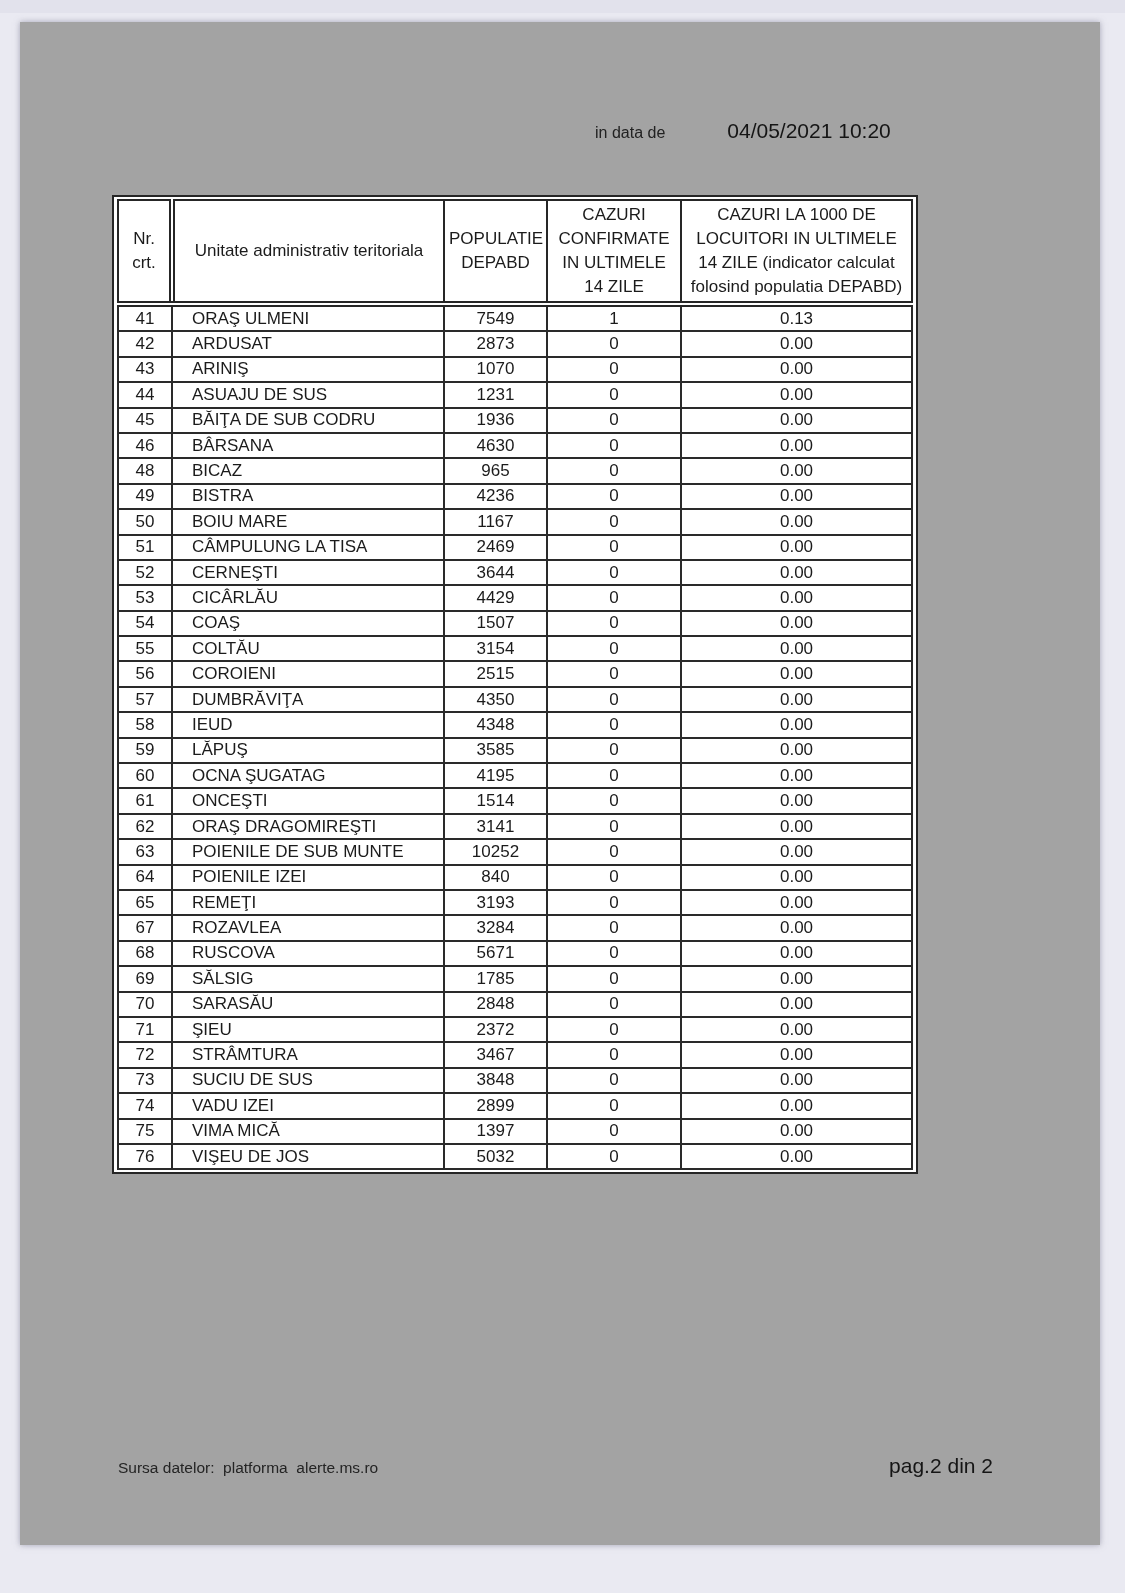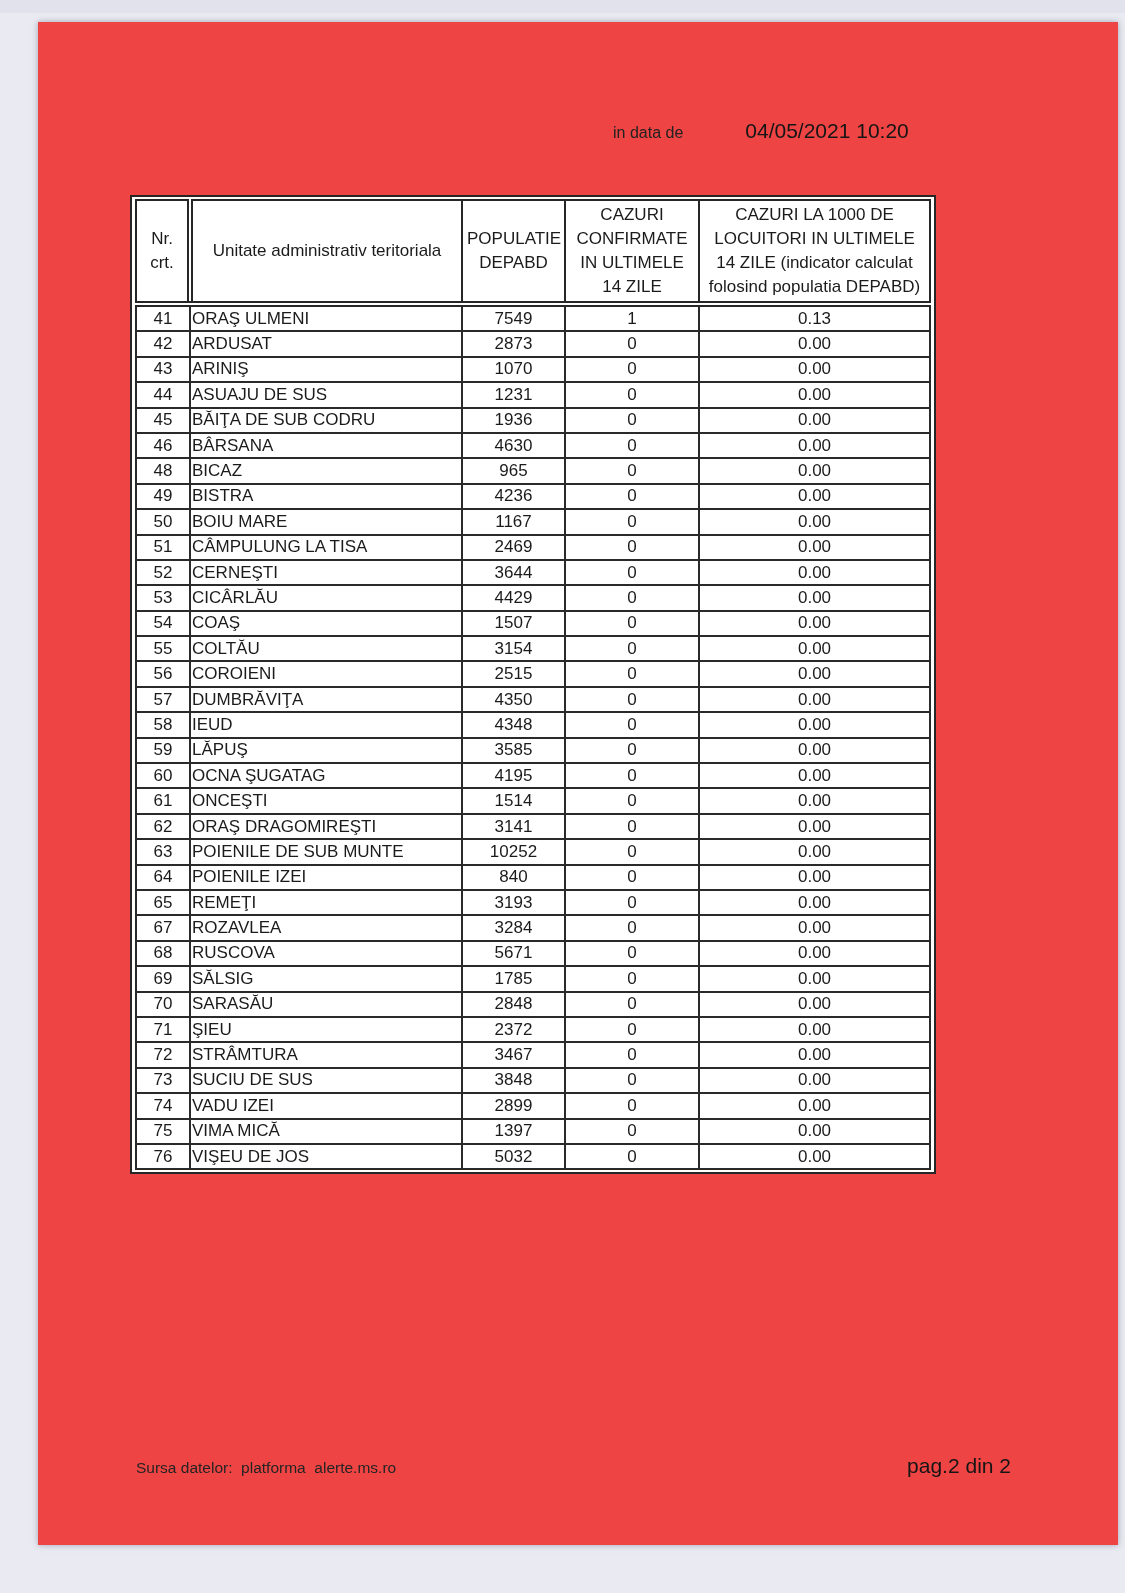--- a/index.html
+++ b/index.html
@@ -18,23 +18,22 @@
     top: 0; left: 0; right: 0;
     height: 13px;
     background: #e2e2ec;
   }
   .paper {
     position: absolute;
     left: 20px;
     top: 22px;
     width: 1080px;
     height: 1523px;
-    background: #ef4444;
+    background: #a3a3a3;
     box-shadow: 0 0 6px rgba(105,105,130,0.55);
-    margin-left: 18px;
   }
   .date-line {
     position: absolute;
     left: 575px;
     top: 97px;
     white-space: nowrap;
   }
   .date-label {
     font-size: 16px;
     color: #222;
@@ -78,21 +77,21 @@
     padding: 0 2px;
     border: 2px solid #2a2a2a;
     text-align: center;
     vertical-align: middle;
     color: #1b1b1b;
     overflow: hidden;
     white-space: nowrap;
   }
   table.data td.c1 {
     text-align: left;
-    padding-left: 1px;
+    padding-left: 19px;
   }
   .footer {
     position: absolute;
     left: 98px;
     right: 107px;
     top: 1432px;
     display: flex;
     justify-content: space-between;
     align-items: baseline;
   }

